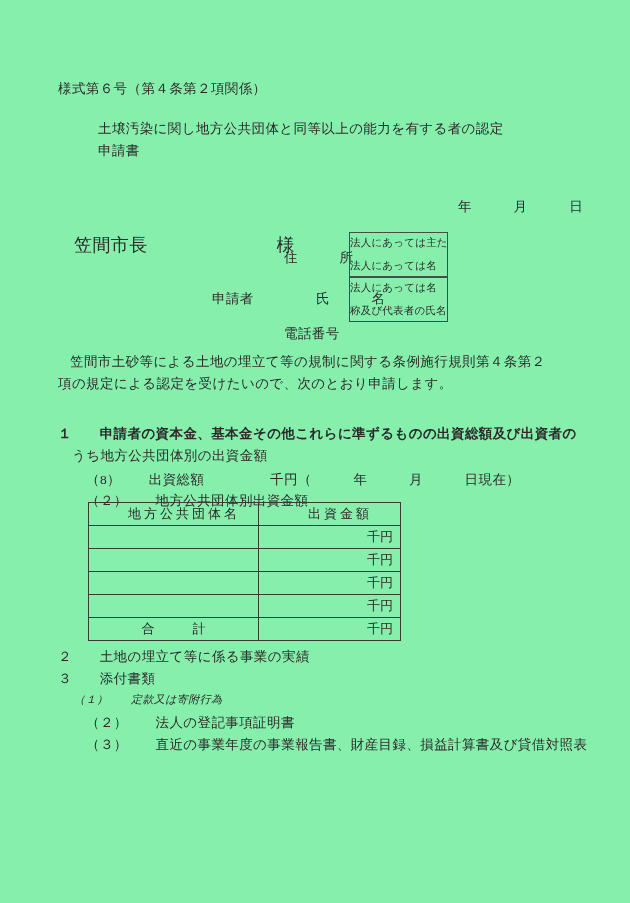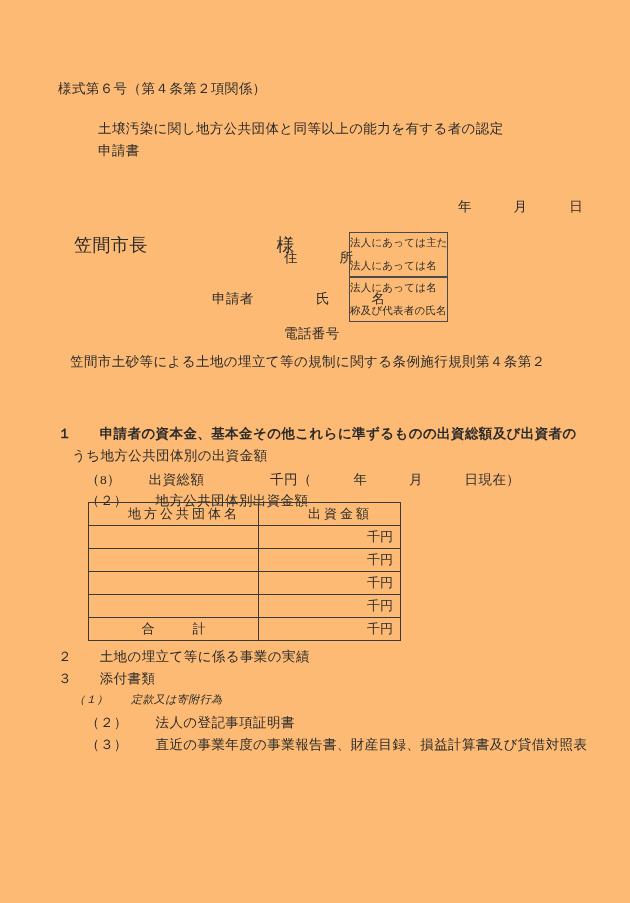--- a/index.html
+++ b/index.html
@@ -14,21 +14,21 @@
     font-family: "Liberation Serif", "DejaVu Serif", serif;
     color: #2b2b2b;
     font-size: 13px;
     overflow: hidden;
   }
   .page {
     position: absolute;
     left: 0; top: 0;
     width: 630px;
     height: 903px;
-    background: #fdba74;
+    background: #86efac;
   }
 
   
   .ln {
     position: absolute;
     white-space: pre;
     line-height: 1.0;
     letter-spacing: 0.4px;
   }
 
@@ -204,20 +204,21 @@
 
   <div class="brace-box brace-box-1"></div>
   <div class="brace-text bt-1a">法人にあっては主た</div>
   <div class="brace-text bt-1b">法人にあっては名</div>
 
   <div class="brace-box brace-box-2"></div>
   <div class="brace-text bt-2a">法人にあっては名</div>
   <div class="brace-text bt-2b">称及び代表者の氏名</div>
 
   <div class="ln body-p1">笠間市土砂等による土地の埋立て等の規制に関する条例施行規則第４条第２</div>
+  <div class="ln body-p2">項の規定による認定を受けたいので、次のとおり申請します。</div>
 
   <div class="ln item1-a">１　　申請者の資本金、基本金その他これらに準ずるものの出資総額及び出資者の</div>
   <div class="ln item1-b">うち地方公共団体別の出資金額</div>
   <div class="ln item1-s1">（8）　　出資総額</div>
   <div class="ln item1-s1-amt">千円（　　　年　　　月　　　日現在）</div>
   <div class="ln item1-s2">（２）　　地方公共団体別出資金額</div>
 
   <table class="fund-table">
     <tbody>
       <tr>

